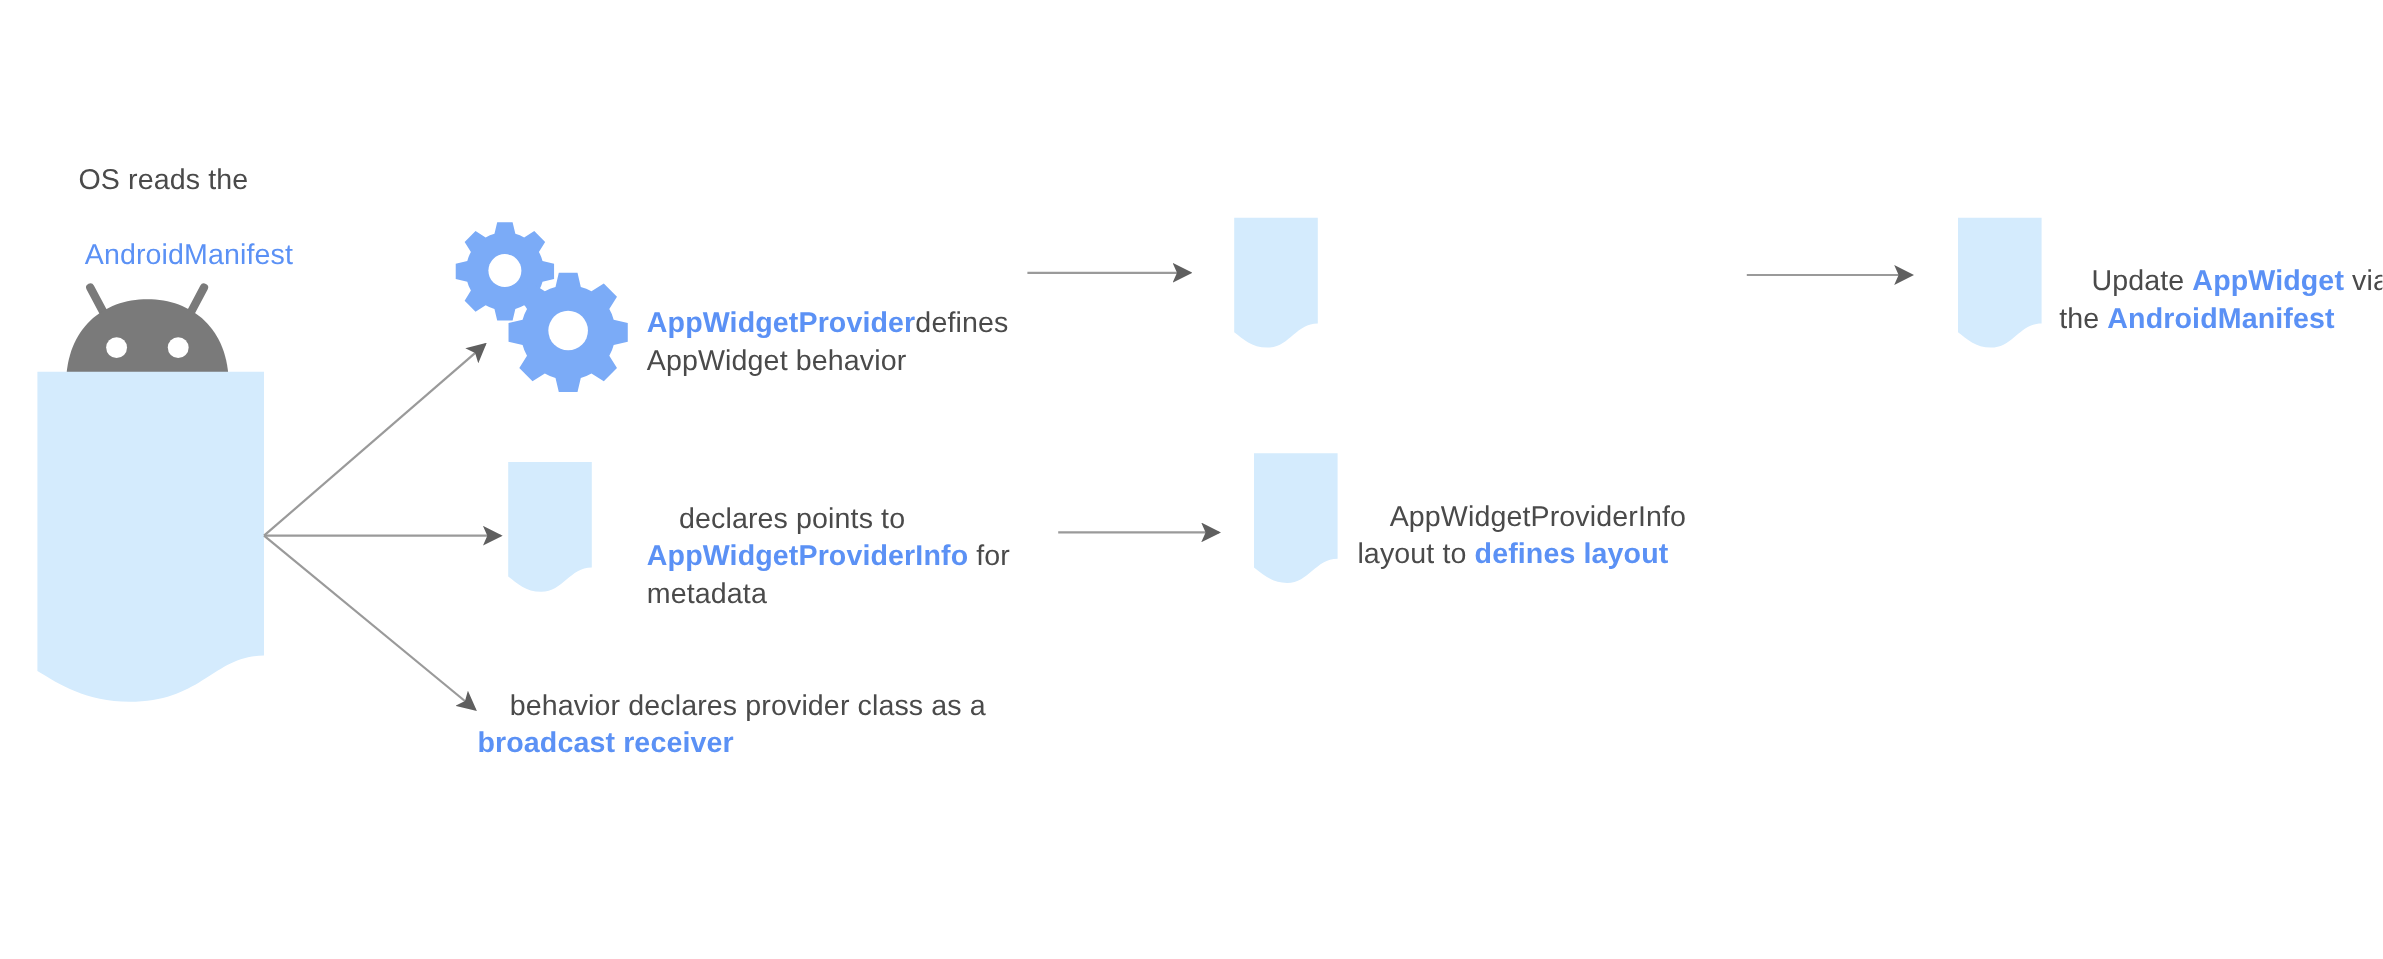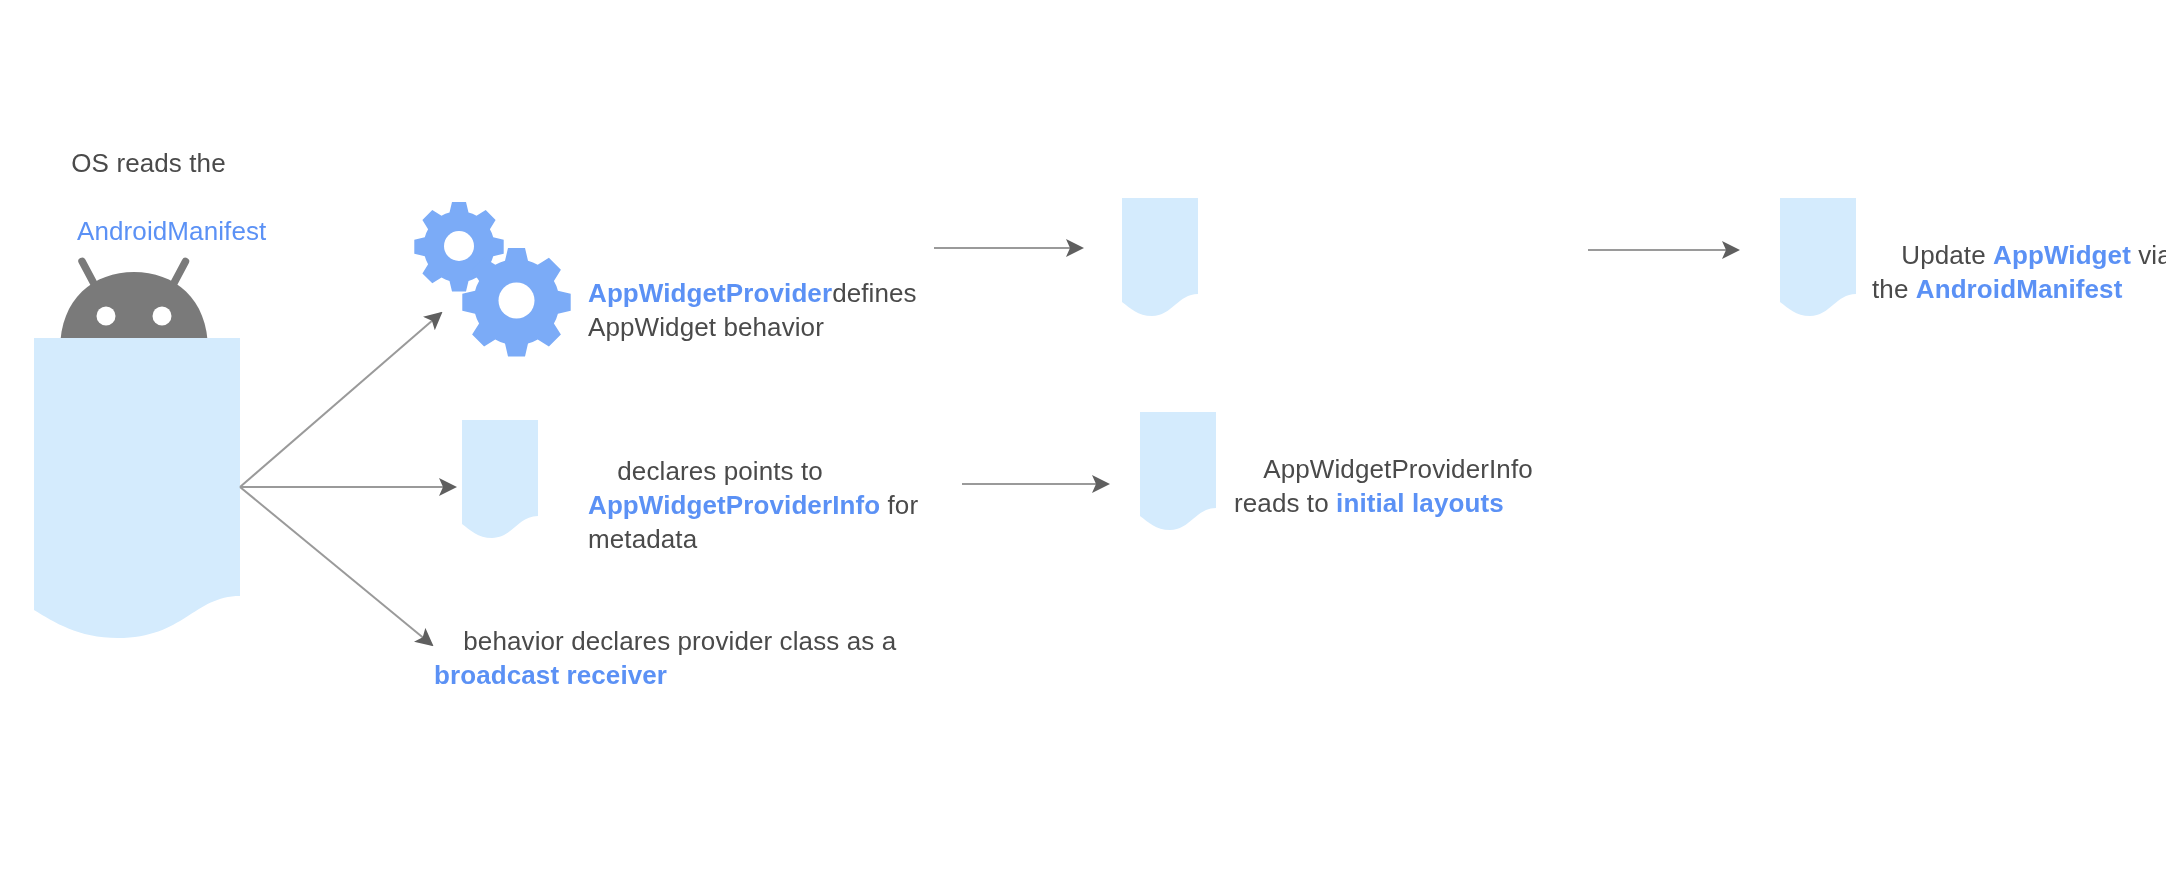--- a/index.html
+++ b/index.html
@@ -144,20 +144,20 @@
 
   <div class="txt" id="t-manager">
     <span>Update </span><b>AppWidget</b><span> via the </span><b>AndroidManifest</b>
   </div>
 
   <div class="txt" id="t-manifest-info">
     <span>declares points to </span><b>AppWidgetProviderInfo</b><span> for metadata</span>
   </div>
 
   <div class="txt" id="t-initial">
-    <span>AppWidgetProviderInfo reads to </span><b>initial layouts</b>
+    <span>AppWidgetProviderInfo layout to </span><b>defines layout</b>
   </div>
 
   <div class="txt" id="t-broadcast">
     <span>behavior declares provider class as a </span><b>broadcast receiver</b>
   </div>
 
 </div>
 
 </body></html>

